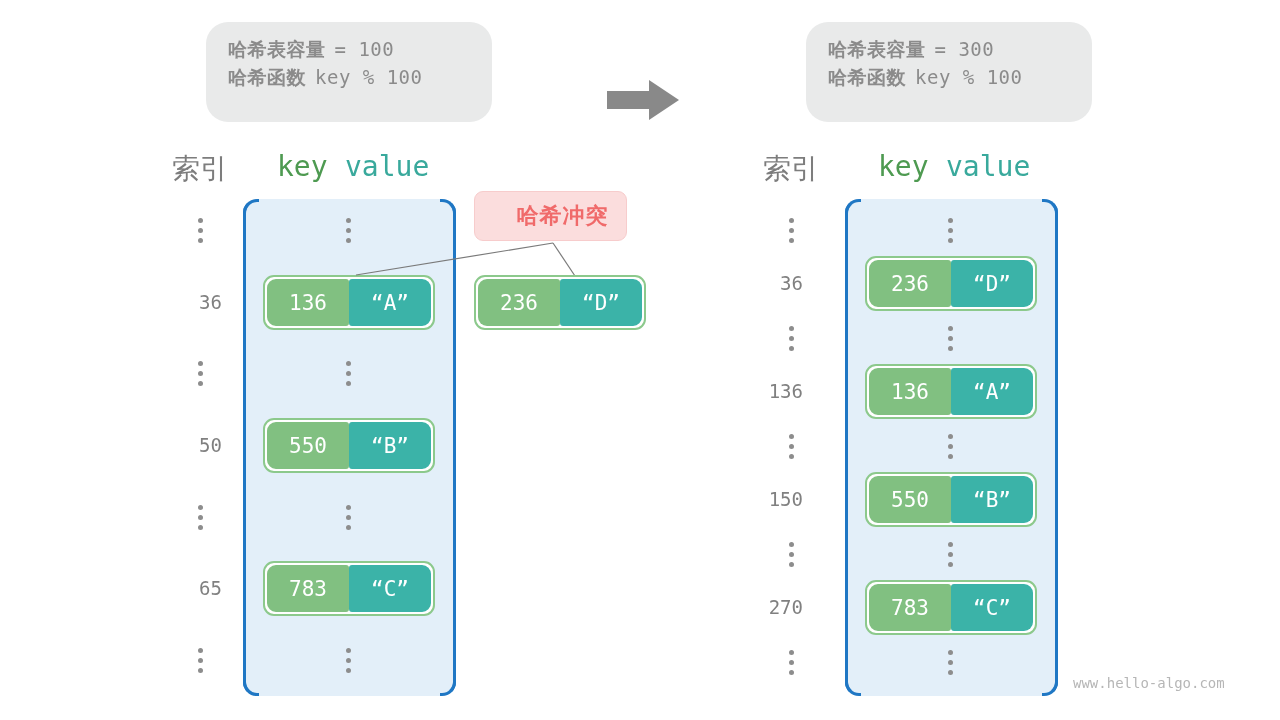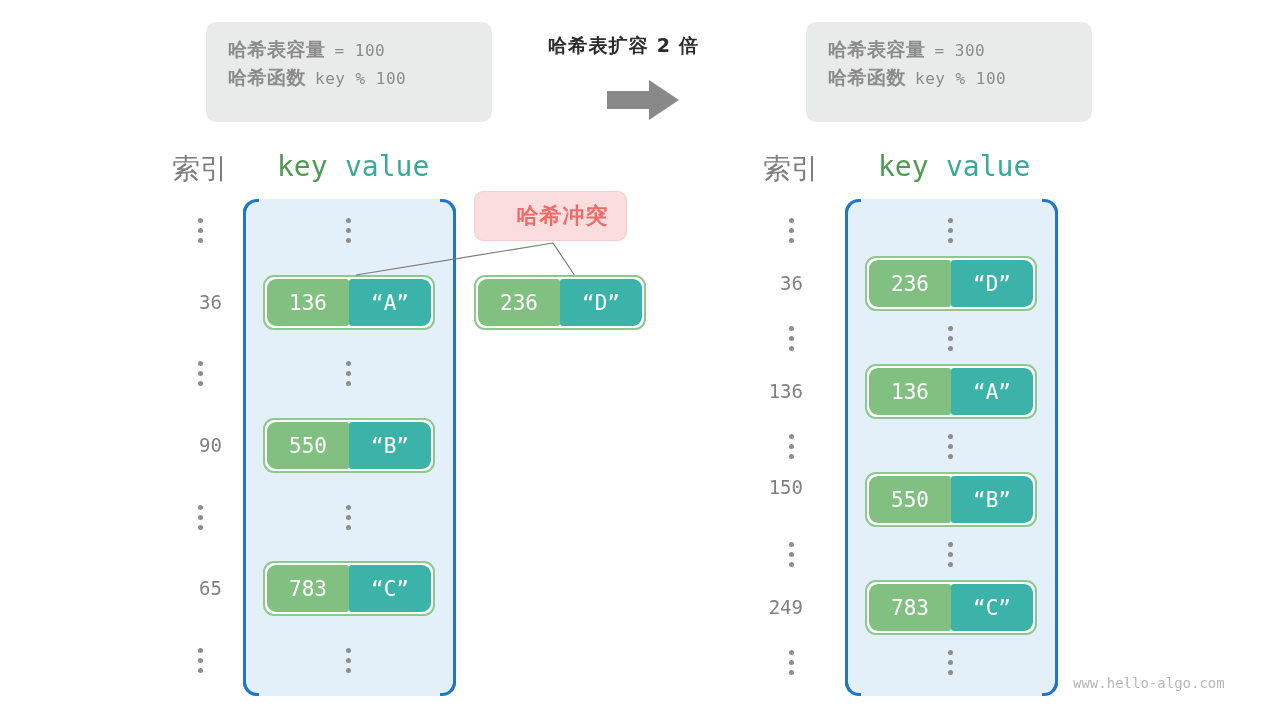--- a/index.html
+++ b/index.html
@@ -9,40 +9,40 @@
     font-family:"Liberation Sans","DejaVu Sans",sans-serif;
     overflow:hidden;
     position:relative;
   }
   .stage{position:absolute;left:0;top:0;width:1280px;height:720px;}
 
   
   .info-box{
     position:absolute;
     background:#e9eaea;
-    border-radius:10px;
+    border-radius:22px;
     padding:14px 22px 16px 22px;
     box-sizing:border-box;
   }
   .info-line{
     display:flex;
     align-items:baseline;
     white-space:pre;
     line-height:1.45;
   }
   .info-label{
     font-family:"DejaVu Sans",sans-serif;
     font-weight:bold;
     font-size:19px;
     color:#8b8b8b;
     letter-spacing:.5px;
   }
   .info-val{
     font-family:"DejaVu Sans Mono","Liberation Mono",monospace;
-    font-size:16px;
+    font-size:19px;
     color:#8b8b8b;
     letter-spacing:.5px;
     margin-left:9px;
   }
 
   
   .center-title{
     position:absolute;
     font-family:"DejaVu Sans",sans-serif;
     font-weight:bold;
@@ -160,21 +160,20 @@
     <div class="info-line">
       <span class="info-label">哈希表容量</span>
       <span class="info-val">= 100</span>
     </div>
     <div class="info-line">
       <span class="info-label">哈希函数</span>
       <span class="info-val">key % 100</span>
     </div>
   </div>
 
-  <div class="center-title" style="left:548px;top:33px;">哈希表扩容 2 倍</div>
   <div class="arrow" style="left:607px;top:80px;">
     <svg width="72" height="40" viewBox="0 0 72 40">
       <path d="M0,11 L42,11 L42,0 L72,20 L42,40 L42,29 L0,29 Z" fill="#898989"></path>
     </svg>
   </div>
 
   <div class="info-box" style="left:806px;top:22px;width:286px;height:100px;">
     <div class="info-line">
       <span class="info-label">哈希表容量</span>
       <span class="info-val">= 300</span>
@@ -205,21 +204,21 @@
       <i></i>
       <i></i>
       <i></i>
     </div>
   <div class="idx" style="left:152px;top:291px;">36</div>
   <div class="vdots" style="left:198px;top:361px;">
       <i></i>
       <i></i>
       <i></i>
     </div>
-  <div class="idx" style="left:152px;top:434px;">90</div>
+  <div class="idx" style="left:152px;top:434px;">50</div>
   <div class="vdots" style="left:198px;top:505px;">
       <i></i>
       <i></i>
       <i></i>
     </div>
   <div class="idx" style="left:152px;top:577px;">65</div>
   <div class="vdots" style="left:198px;top:648px;">
       <i></i>
       <i></i>
       <i></i>
@@ -293,27 +292,27 @@
       <i></i>
       <i></i>
       <i></i>
     </div>
   <div class="idx" style="left:733px;top:380px;">136</div>
   <div class="vdots" style="left:789px;top:434px;">
       <i></i>
       <i></i>
       <i></i>
     </div>
-  <div class="idx" style="left:733px;top:476px;">150</div>
+  <div class="idx" style="left:733px;top:488px;">150</div>
   <div class="vdots" style="left:789px;top:542px;">
       <i></i>
       <i></i>
       <i></i>
     </div>
-  <div class="idx" style="left:733px;top:596px;">249</div>
+  <div class="idx" style="left:733px;top:596px;">270</div>
   <div class="vdots" style="left:789px;top:650px;">
       <i></i>
       <i></i>
       <i></i>
     </div>
 
   <div class="vdots" style="left:948px;top:218px;">
       <i></i>
       <i></i>
       <i></i>

